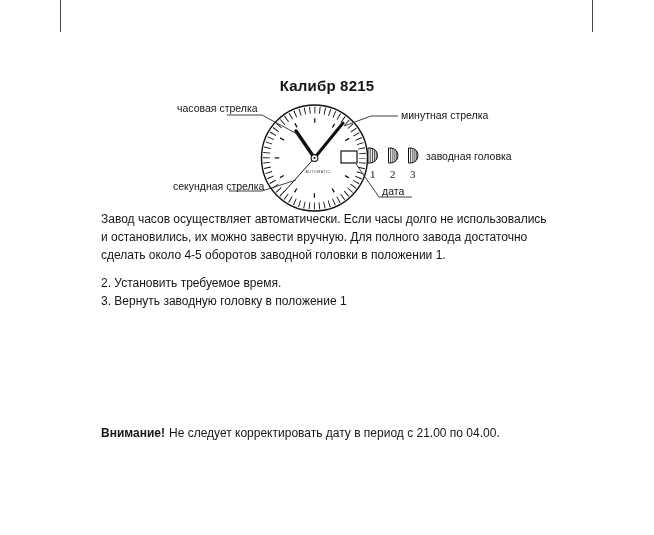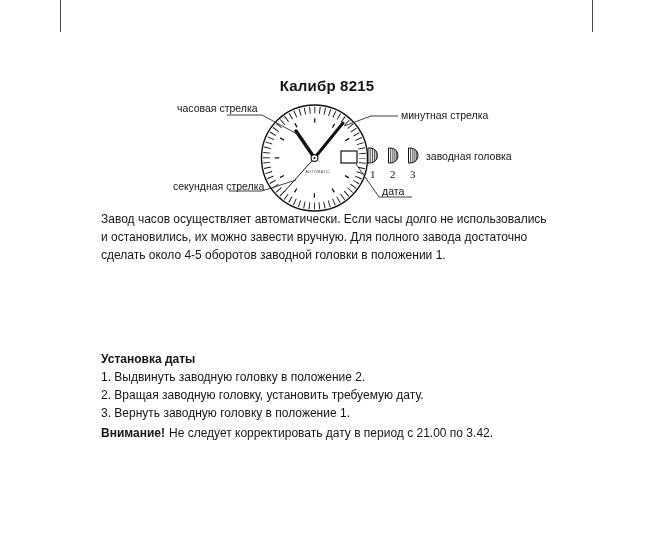--- a/index.html
+++ b/index.html
@@ -86,27 +86,23 @@
     <text x="177" y="112" font-size="10.5" fill="#161616">часовая стрелка</text>
     <text x="401" y="119" font-size="10.5" fill="#161616">минутная стрелка</text>
     <text x="173" y="190" font-size="10.5" fill="#161616">секундная стрелка</text>
     <text x="426" y="160" font-size="10.5" fill="#161616">заводная головка</text>
     <text x="382" y="195" font-size="10.5" fill="#161616">дата</text>
   </svg>
 
   <div class="txt-block blk-intro">Завод часов осуществляет автоматически. Если часы долго не использовались и остановились, их можно завести вручную. Для полного завода достаточно сделать около 4-5 оборотов заводной головки в положении 1.</div>
 
   <div class="txt-block blk-time">
+    <div>2. Установить требуемое время.</div>
+    <div>3. Вернуть заводную головку в положение 1</div>
   </div>
 
-  <div class="txt-block blk-date">
-    <div class="heading">Установка даты</div>
-    <div>1. Выдвинуть заводную головку в положение 2.</div>
-    <div>2. Вращая заводную головку, установить требуемую дату.</div>
-    <div>3. Вернуть заводную головку в положение 1.</div>
-  </div>
 
   <div class="txt-block blk-warning">
-    <span class="warning-label">Внимание!</span><span>Не следует корректировать дату в период с 21.00 по 3.42.</span>
+    <span class="warning-label">Внимание!</span><span>Не следует корректировать дату в период с 21.00 по 04.00.</span>
   </div>
 
 
 </div>
 
 </body></html>

